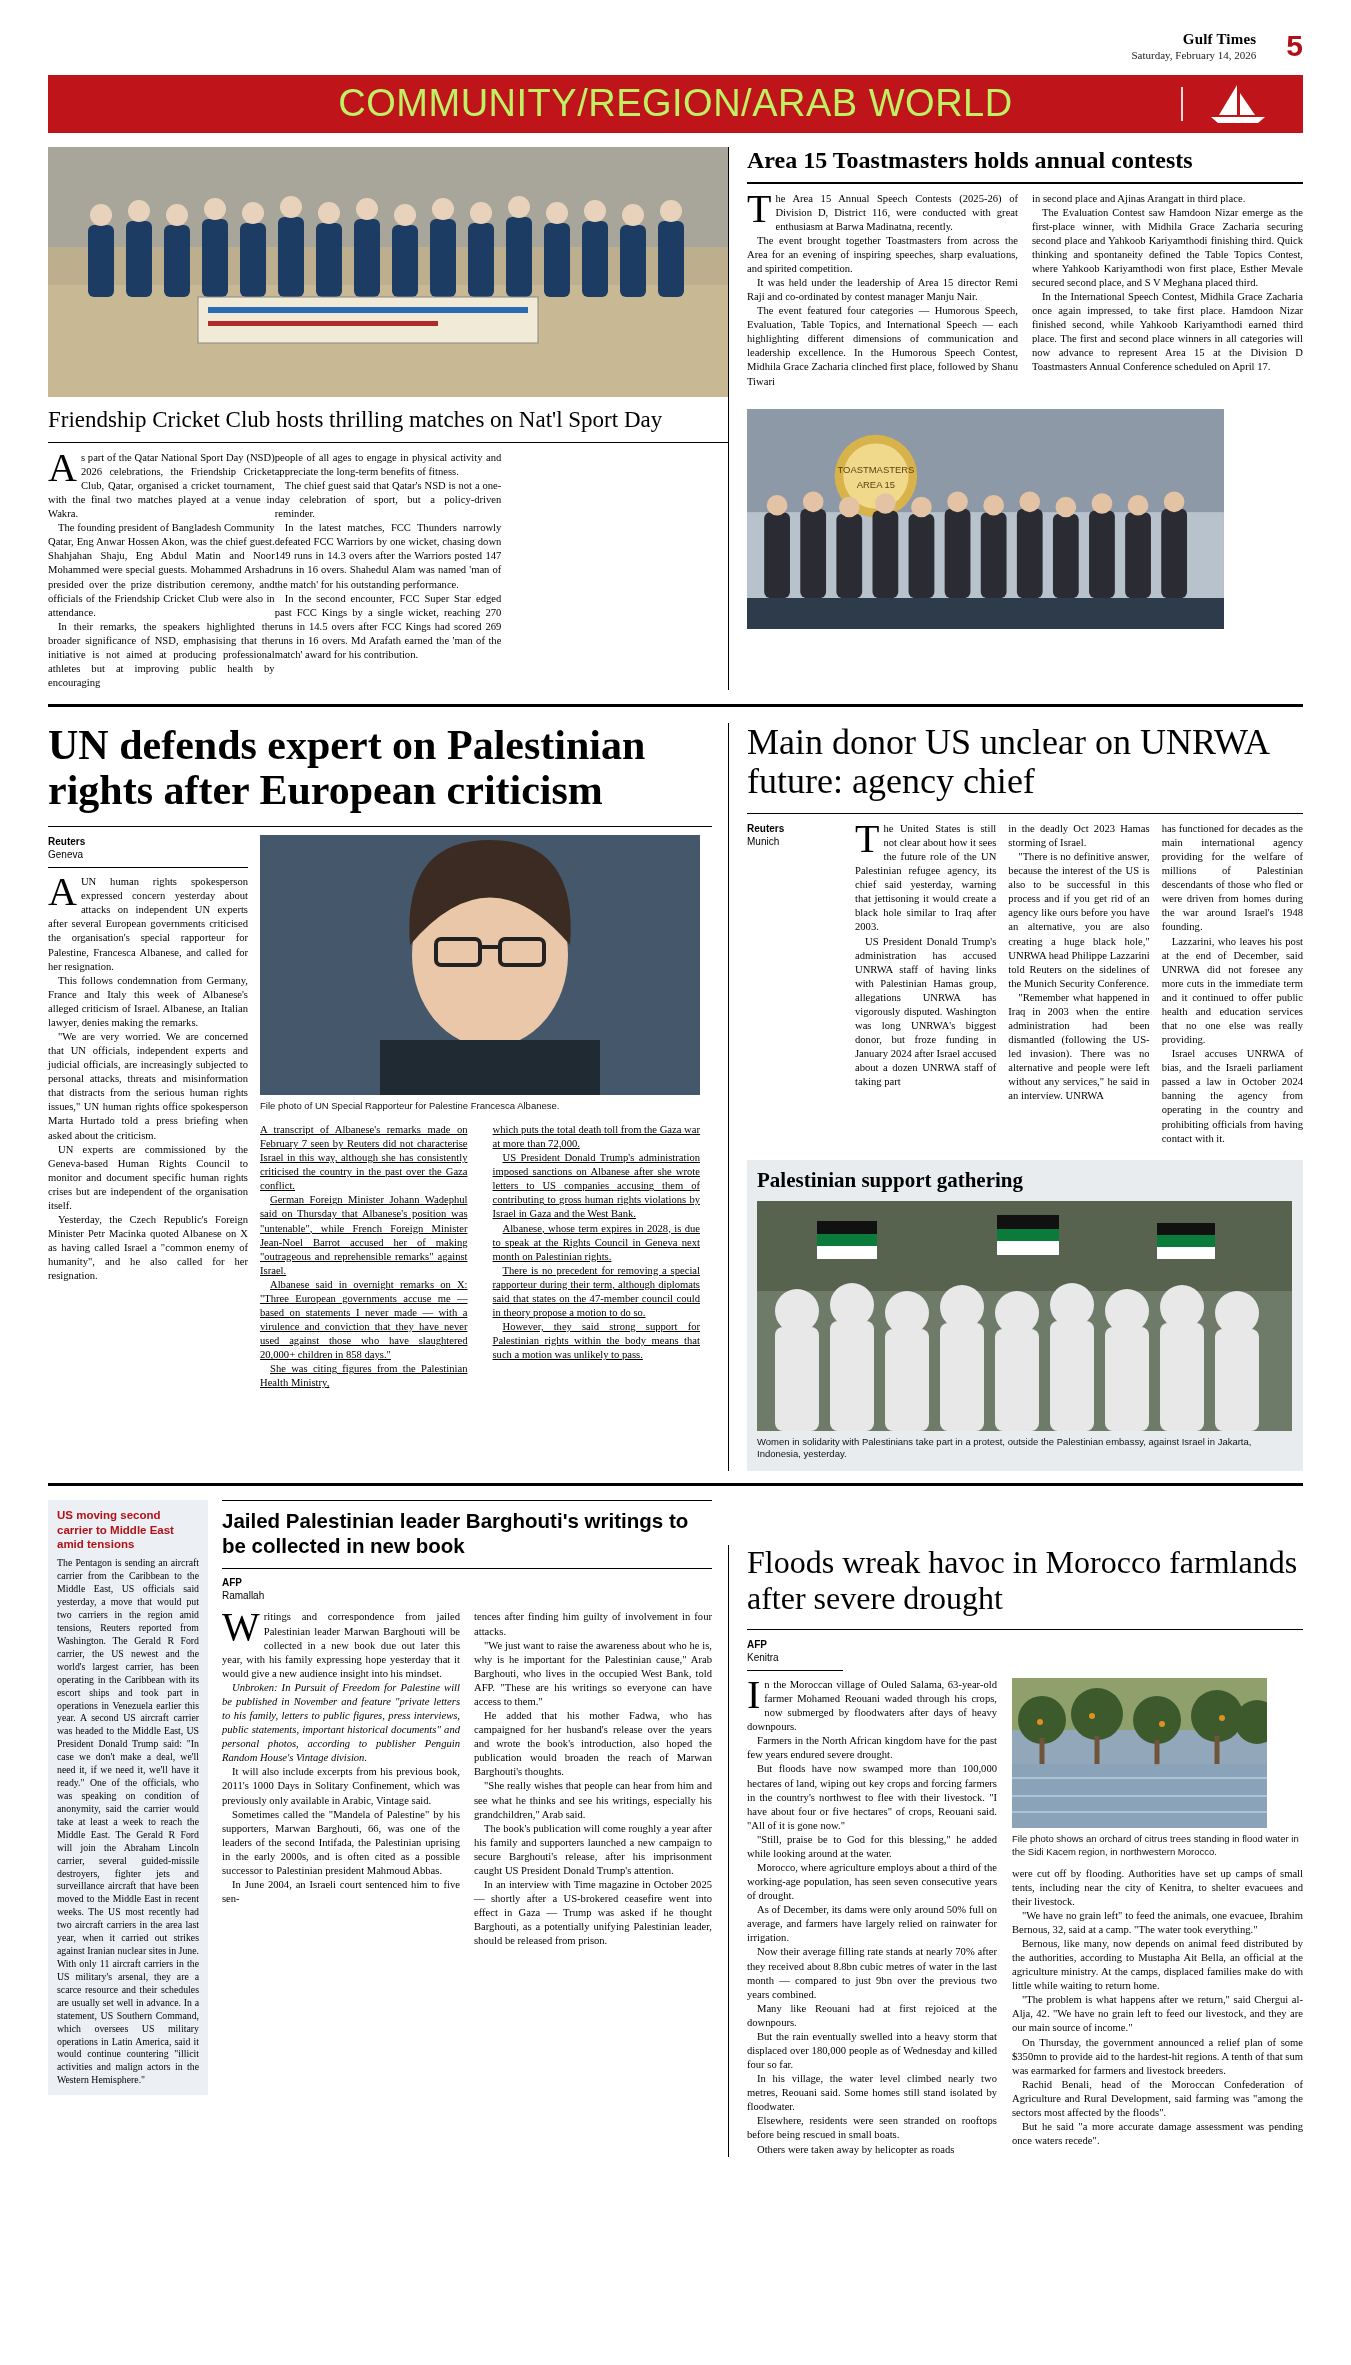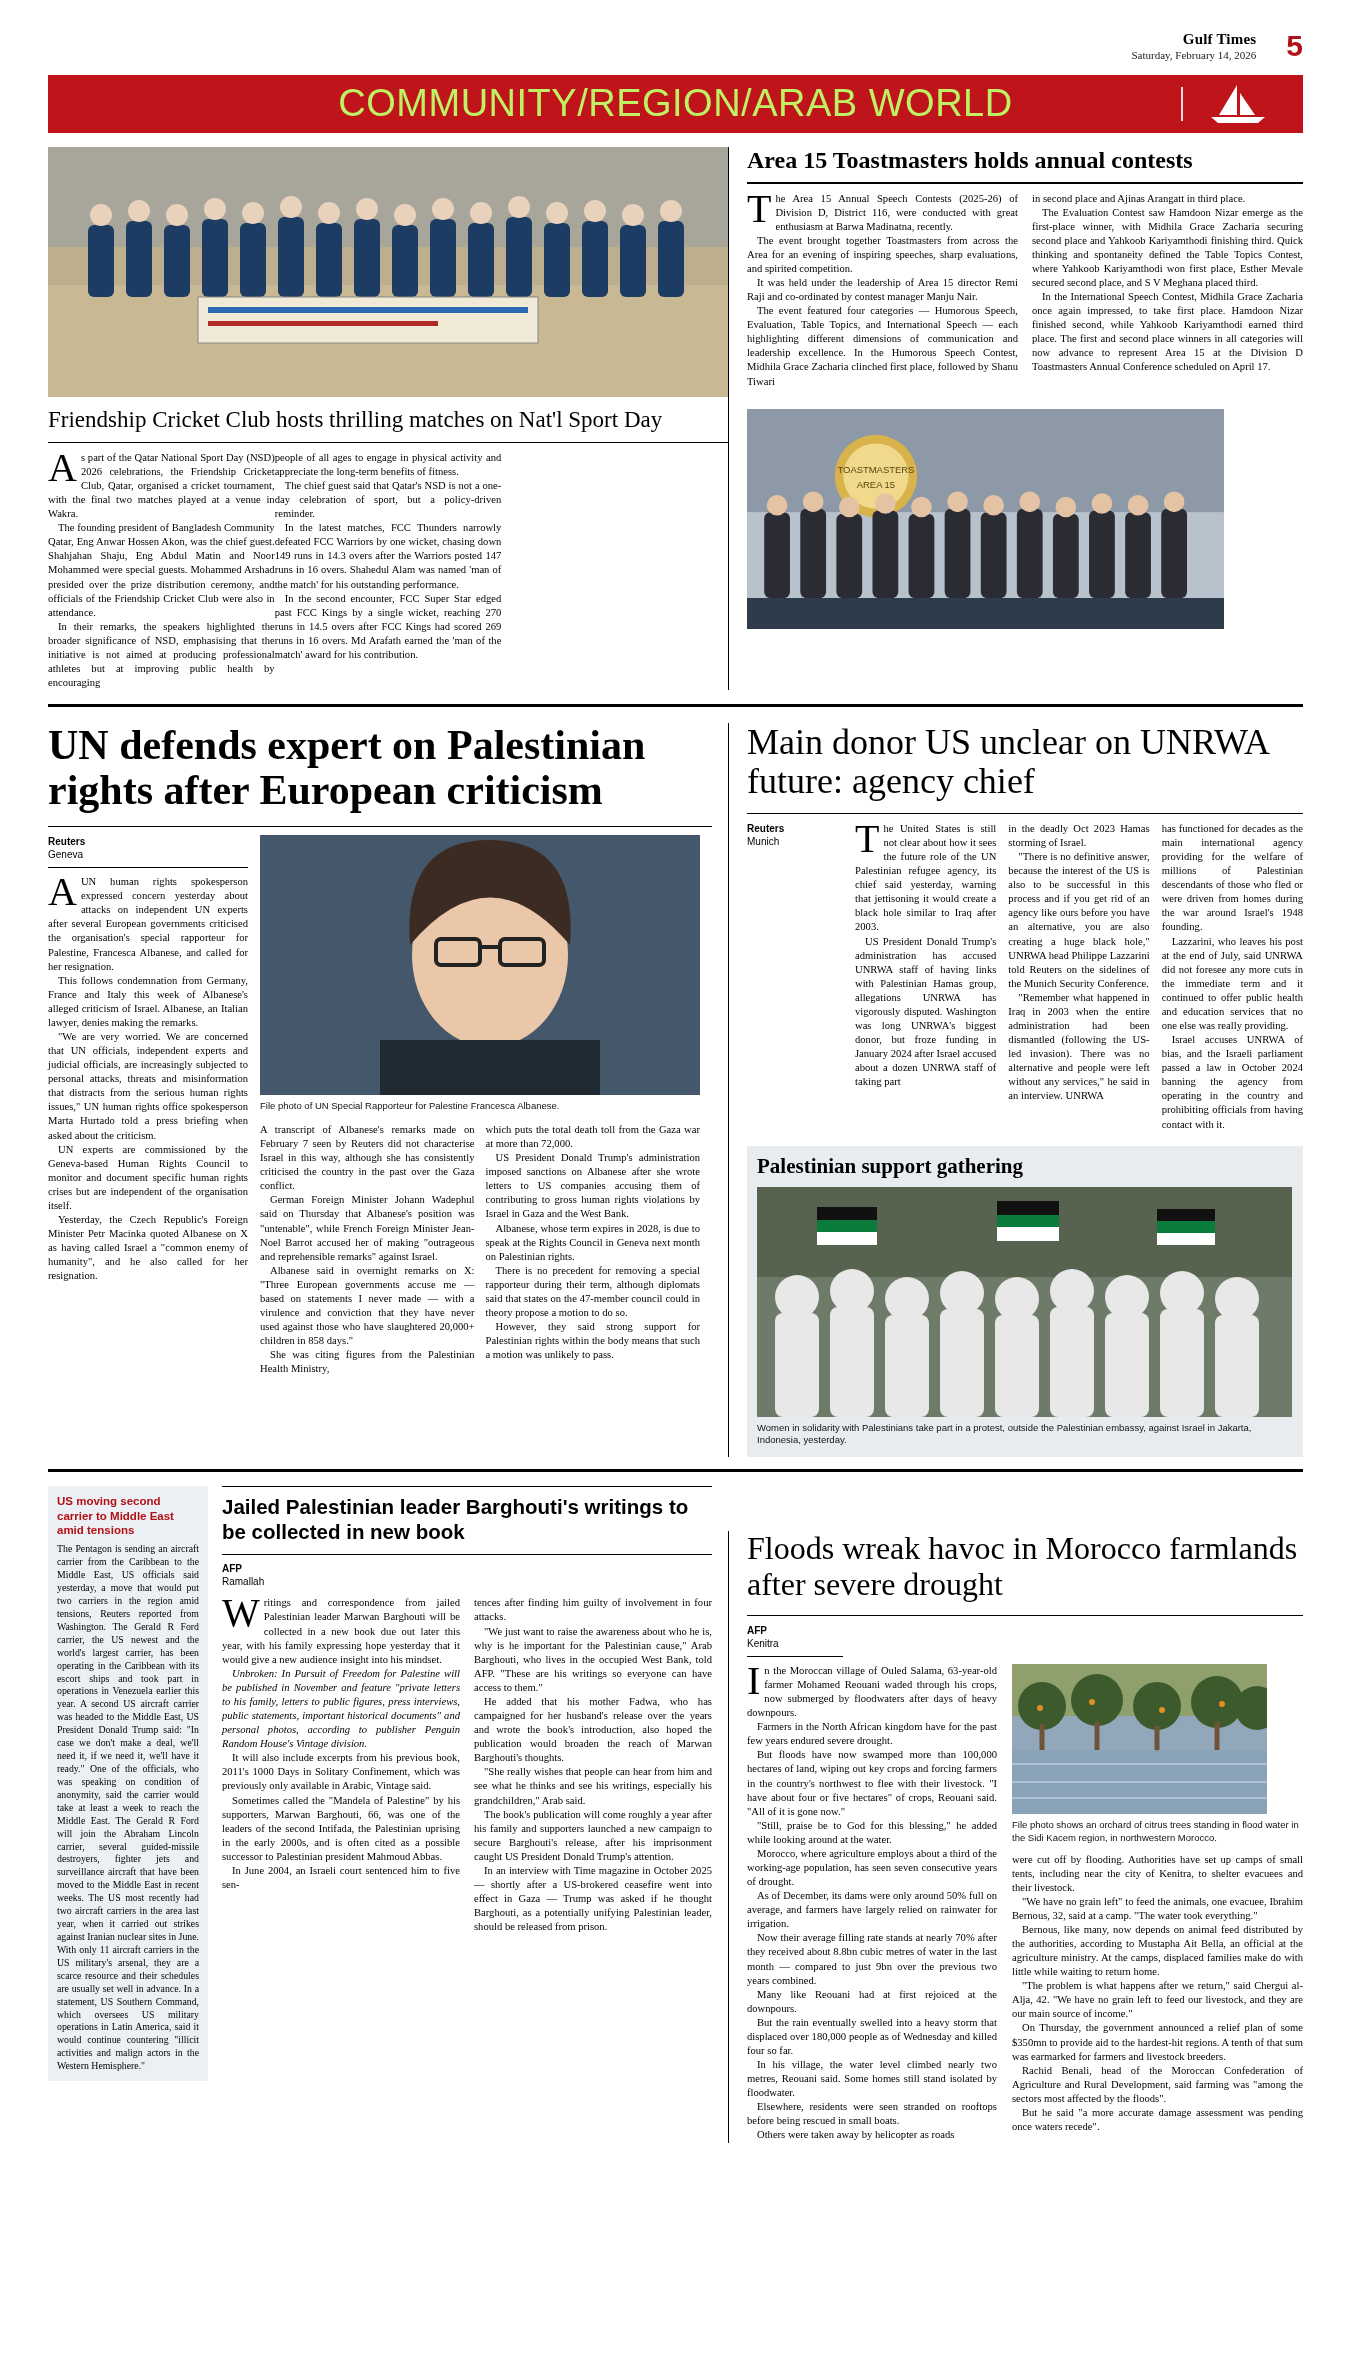--- a/index.html
+++ b/index.html
@@ -271,21 +271,21 @@
               <rect x="0" y="0" width="440" height="260" fill="#45586b"></rect>
               <ellipse cx="230" cy="120" rx="78" ry="92" fill="#e9c7a8"></ellipse>
               <path d="M150 110 q80 -95 160 0 q8 -105 -80 -105 q-88 0 -80 105z" fill="#3b2b22"></path>
               <rect x="120" y="205" width="220" height="60" fill="#1f2a33"></rect>
               <rect x="176" y="104" width="44" height="26" rx="5" fill="none" stroke="#222" stroke-width="4"></rect>
               <rect x="240" y="104" width="44" height="26" rx="5" fill="none" stroke="#222" stroke-width="4"></rect>
               <line x1="220" y1="112" x2="240" y2="112" stroke="#222" stroke-width="4"></line>
             </svg>
           </div>
           <div class="caption" style="margin-top:5px">File photo of UN Special Rapporteur for Palestine Francesca Albanese.</div>
-          <div style="display:flex; gap:11px; margin-top:10px;">
+          <div style="display:flex; gap:25px; margin-top:10px;text-decoration:underline;">
             <div class="body-col" style="flex:1">
               <p class="first">A transcript of Albanese's remarks made on February 7 seen by Reuters did not characterise Israel in this way, although she has consistently criticised the country in the past over the Gaza conflict.</p>
               <p>German Foreign Minister Johann Wadephul said on Thursday that Albanese's position was "untenable", while French Foreign Minister Jean-Noel Barrot accused her of making "outrageous and reprehensible remarks" against Israel.</p>
               <p>Albanese said in overnight remarks on X: "Three European governments accuse me — based on statements I never made — with a virulence and conviction that they have never used against those who have slaughtered 20,000+ children in 858 days."</p>
               <p>She was citing figures from the Palestinian Health Ministry,</p>
             </div>
             <div class="body-col" style="flex:1">
               <p class="first">which puts the total death toll from the Gaza war at more than 72,000.</p>
               <p>US President Donald Trump's administration imposed sanctions on Albanese after she wrote letters to US companies accusing them of contributing to gross human rights violations by Israel in Gaza and the West Bank.</p>
               <p>Albanese, whose term expires in 2028, is due to speak at the Rights Council in Geneva next month on Palestinian rights.</p>
@@ -311,21 +311,21 @@
           <p class="first dropcap">The United States is still not clear about how it sees the future role of the UN Palestinian refugee agency, its chief said yesterday, warning that jettisoning it would create a black hole similar to Iraq after 2003.</p>
           <p>US President Donald Trump's administration has accused UNRWA staff of having links with Palestinian Hamas group, allegations UNRWA has vigorously disputed. Washington was long UNRWA's biggest donor, but froze funding in January 2024 after Israel accused about a dozen UNRWA staff of taking part</p>
         </div>
         <div class="body-col" style="flex:1">
           <p class="first">in the deadly Oct 2023 Hamas storming of Israel.</p>
           <p>"There is no definitive answer, because the interest of the US is also to be successful in this process and if you get rid of an agency like ours before you have an alternative, you are also creating a huge black hole," UNRWA head Philippe Lazzarini told Reuters on the sidelines of the Munich Security Conference.</p>
           <p>"Remember what happened in Iraq in 2003 when the entire administration had been dismantled (following the US-led invasion). There was no alternative and people were left without any services," he said in an interview. UNRWA</p>
         </div>
         <div class="body-col" style="flex:1">
           <p class="first">has functioned for decades as the main international agency providing for the welfare of millions of Palestinian descendants of those who fled or were driven from homes during the war around Israel's 1948 founding.</p>
-          <p>Lazzarini, who leaves his post at the end of July, said UNRWA did not foresee any more cuts in the immediate term and it continued to offer public health and education services that no one else was really providing.</p>
+          <p>Lazzarini, who leaves his post at the end of December, said UNRWA did not foresee any more cuts in the immediate term and it continued to offer public health and education services that no one else was really providing.</p>
           <p>Israel accuses UNRWA of bias, and the Israeli parliament passed a law in October 2024 banning the agency from operating in the country and prohibiting officials from having contact with it.</p>
         </div>
       </div>
 
       <div style="margin-top:14px; background:#e9ecef; padding:8px 10px 10px">
         <h3 class="support-head">Palestinian support gathering</h3>
         <div class="photo" style="width:535px;height:230px;margin-top:8px">
           <svg class="ph-inner" viewBox="0 0 535 230" preserveAspectRatio="none">
             <rect width="535" height="230" fill="#6d7b68"></rect>
             <rect y="0" width="535" height="90" fill="#57634f"></rect>

